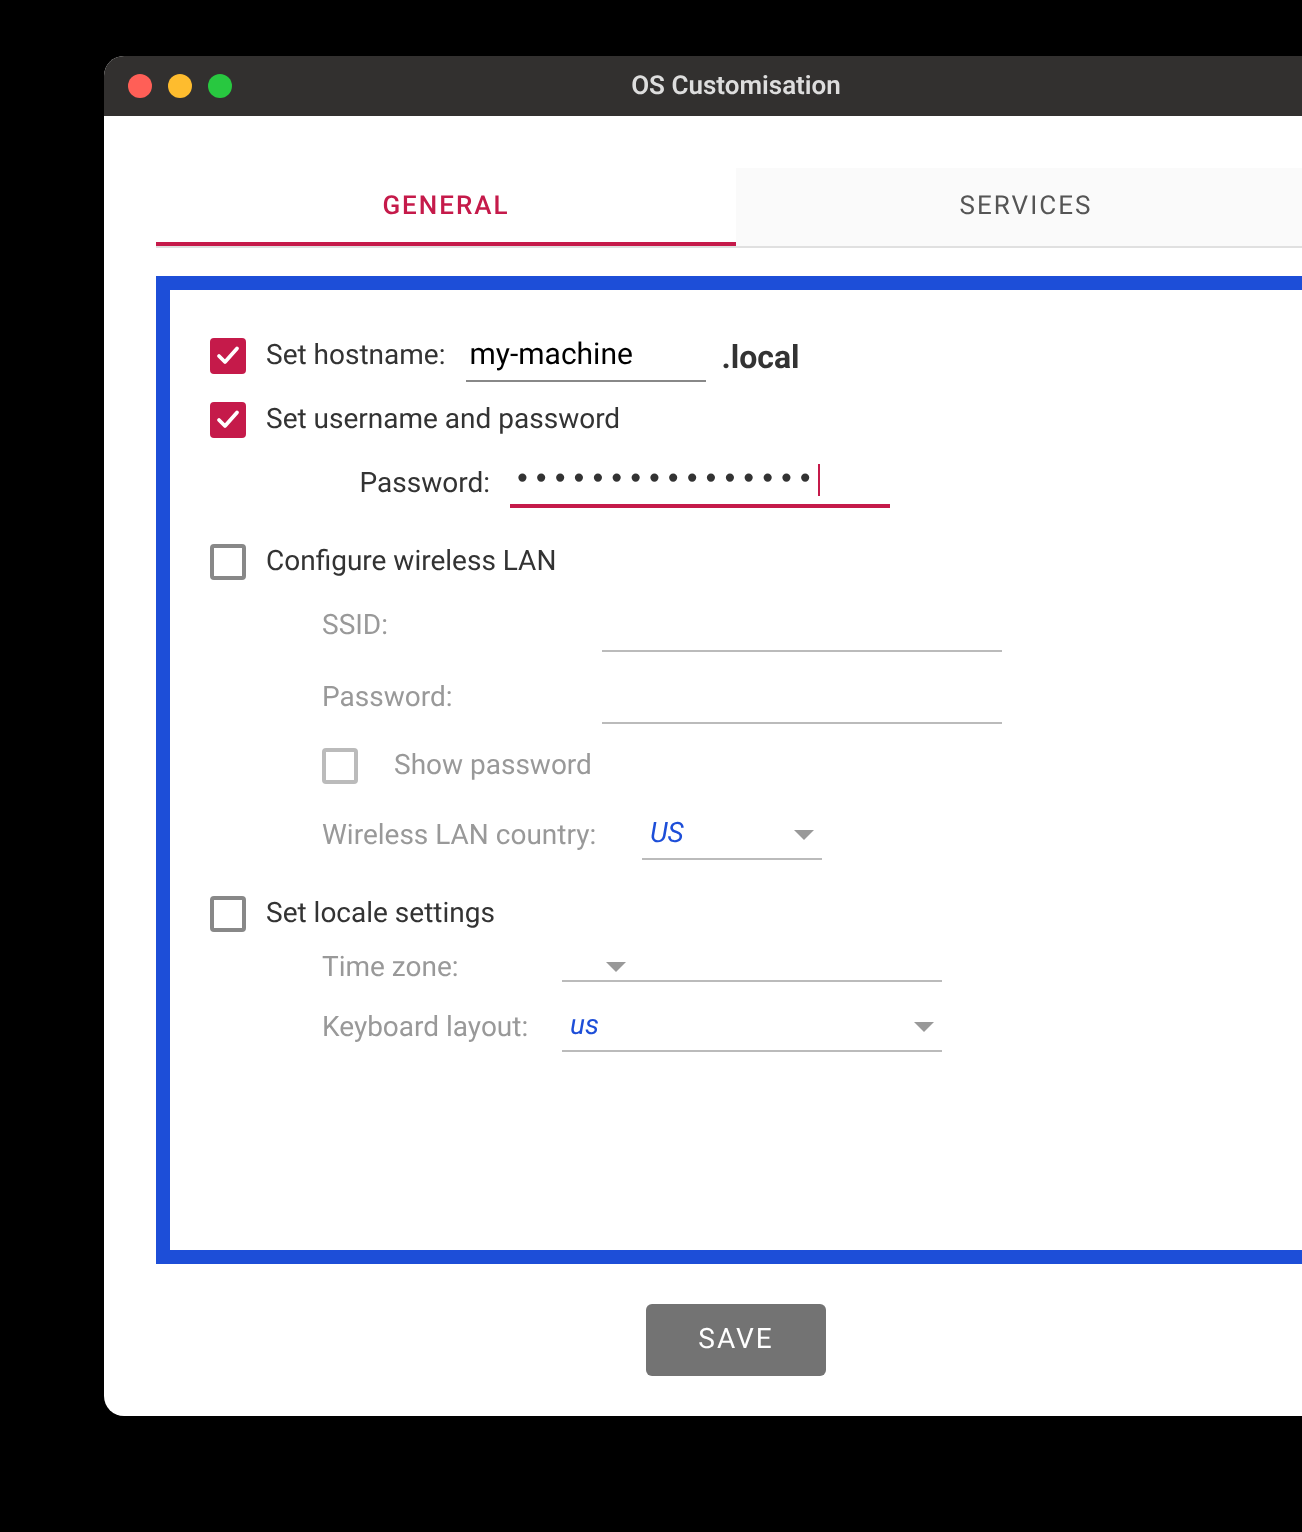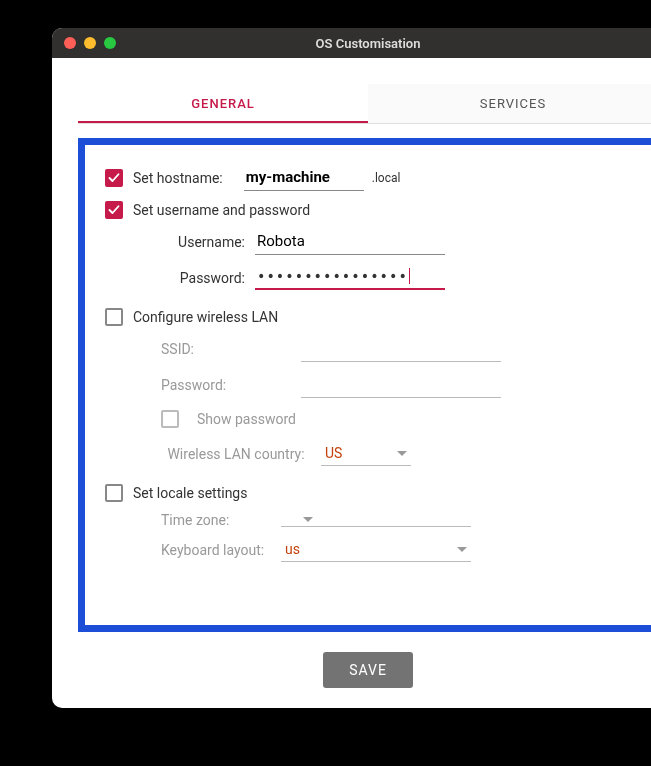--- a/index.html
+++ b/index.html
@@ -43,28 +43,28 @@
   .checkbox svg { display: none; width: 12px; height: 12px; }
   .lbl-inline { font-size: 14px; }
   .sub { margin-left: 56px; }
   .field-row { display: flex; align-items: center; margin-bottom: 10px; }
   .field-label { width: 84px; font-size: 14px; text-align: right; margin-right: 10px;}
   .text-input {
     border: none; border-bottom: 1px solid #888; padding: 3px 2px 4px;
     font-size: 15px; background: transparent; outline: none; min-width: 0;
   }
   .text-input.accent { border-bottom: 2px solid #c51a4a; }
-  .suffix { margin-left: 8px; font-size: 12px; }
+  .suffix { margin-left: 8px; font-size: 16px; font-weight: bold; }
   .disabled { color: #999; }
   .disabled .field-label { color: #999; }
   .disabled .text-input { border-bottom-color: #bbb; color: #888; }
   .check-pair { display: flex; gap: 30px; margin: 12px 0 14px 0; text-align: right; }
   .mini-check { display: flex; align-items: center; gap: 8px; color: #999; font-size: 14px;}
   .select-wrap { display: flex; align-items: center; border-bottom: 1px solid #bbb; padding: 3px 4px 4px; min-width: 90px; justify-content: space-between; cursor: pointer;}
-  .select-val { font-size: 14px; color: #c2410c; }
+  .select-val { font-size: 14px; color: #1d4ed8; font-style: italic; }
   .chev { width: 0; height: 0; border-left: 5px solid transparent; border-right: 5px solid transparent; border-top: 5px solid #999; margin-left: 18px;}
   .wide { width: 190px; }
   .section-gap { margin-top: 18px; }
   .save-row { display: flex; justify-content: center; padding-top: 20px; }
   .save-btn {
     background: #737373; color: #fff; border: none; padding: 10px 26px;
     font-size: 14px; letter-spacing: 1px; border-radius: 3px; cursor: pointer;
   }
   .wl-label { width: 130px; text-align: left; }
   .caret {
@@ -94,37 +94,33 @@
 
     <div class="panel">
 
       <div class="row">
         <span class="checkbox checked">
           <svg viewBox="0 0 16 16">
               <path d="M2 8 L6 12 L14 3" stroke="#fff" stroke-width="2.5" fill="none" stroke-linecap="round" stroke-linejoin="round"></path>
             </svg>
         </span>
         <span class="lbl-inline">Set hostname:</span>
-        <input class="text-input" style="width: 120px; margin-left: 21px; font-weight: bold;" value="my-machine">
+        <input class="text-input" style="width: 120px; margin-left: 10px;" value="my-machine">
         <span class="suffix">.local</span>
       </div>
 
       <div class="row">
         <span class="checkbox checked">
           <svg viewBox="0 0 16 16">
               <path d="M2 8 L6 12 L14 3" stroke="#fff" stroke-width="2.5" fill="none" stroke-linecap="round" stroke-linejoin="round"></path>
             </svg>
         </span>
         <span class="lbl-inline">Set username and password</span>
       </div>
       <div class="sub">
-        <div class="field-row">
-          <span class="field-label">Username:</span>
-          <input class="text-input" style="width: 190px;" value="Robota">
-        </div>
         <div class="field-row">
           <span class="field-label">Password:</span>
           <div class="text-input accent" style="width:190px; display:flex; align-items:center;">
             <span class="pwd-dots">••••••••••••••••</span>
               <span class="caret"></span>
           </div>
         </div>
       </div>
 
       <div class="row section-gap">
@@ -142,21 +138,21 @@
           <span class="field-label wl-label">Password:</span>
           <input class="text-input" style="width: 200px;" type="password" value="">
         </div>
         <div class="check-pair">
           <div class="mini-check">
             <span class="checkbox" style="border-color:#bbb;"></span>
             <span>Show password</span>
           </div>
         </div>
         <div class="field-row">
-          <span class="field-label wl-label" style="width:150px;text-align:center;">Wireless LAN country:</span>
+          <span class="field-label wl-label" style="width:150px;">Wireless LAN country:</span>
           <div class="select-wrap">
             <span class="select-val">US</span>
             <span class="chev"></span>
           </div>
         </div>
       </div>
 
       <div class="row section-gap">
         <span class="checkbox">
           

